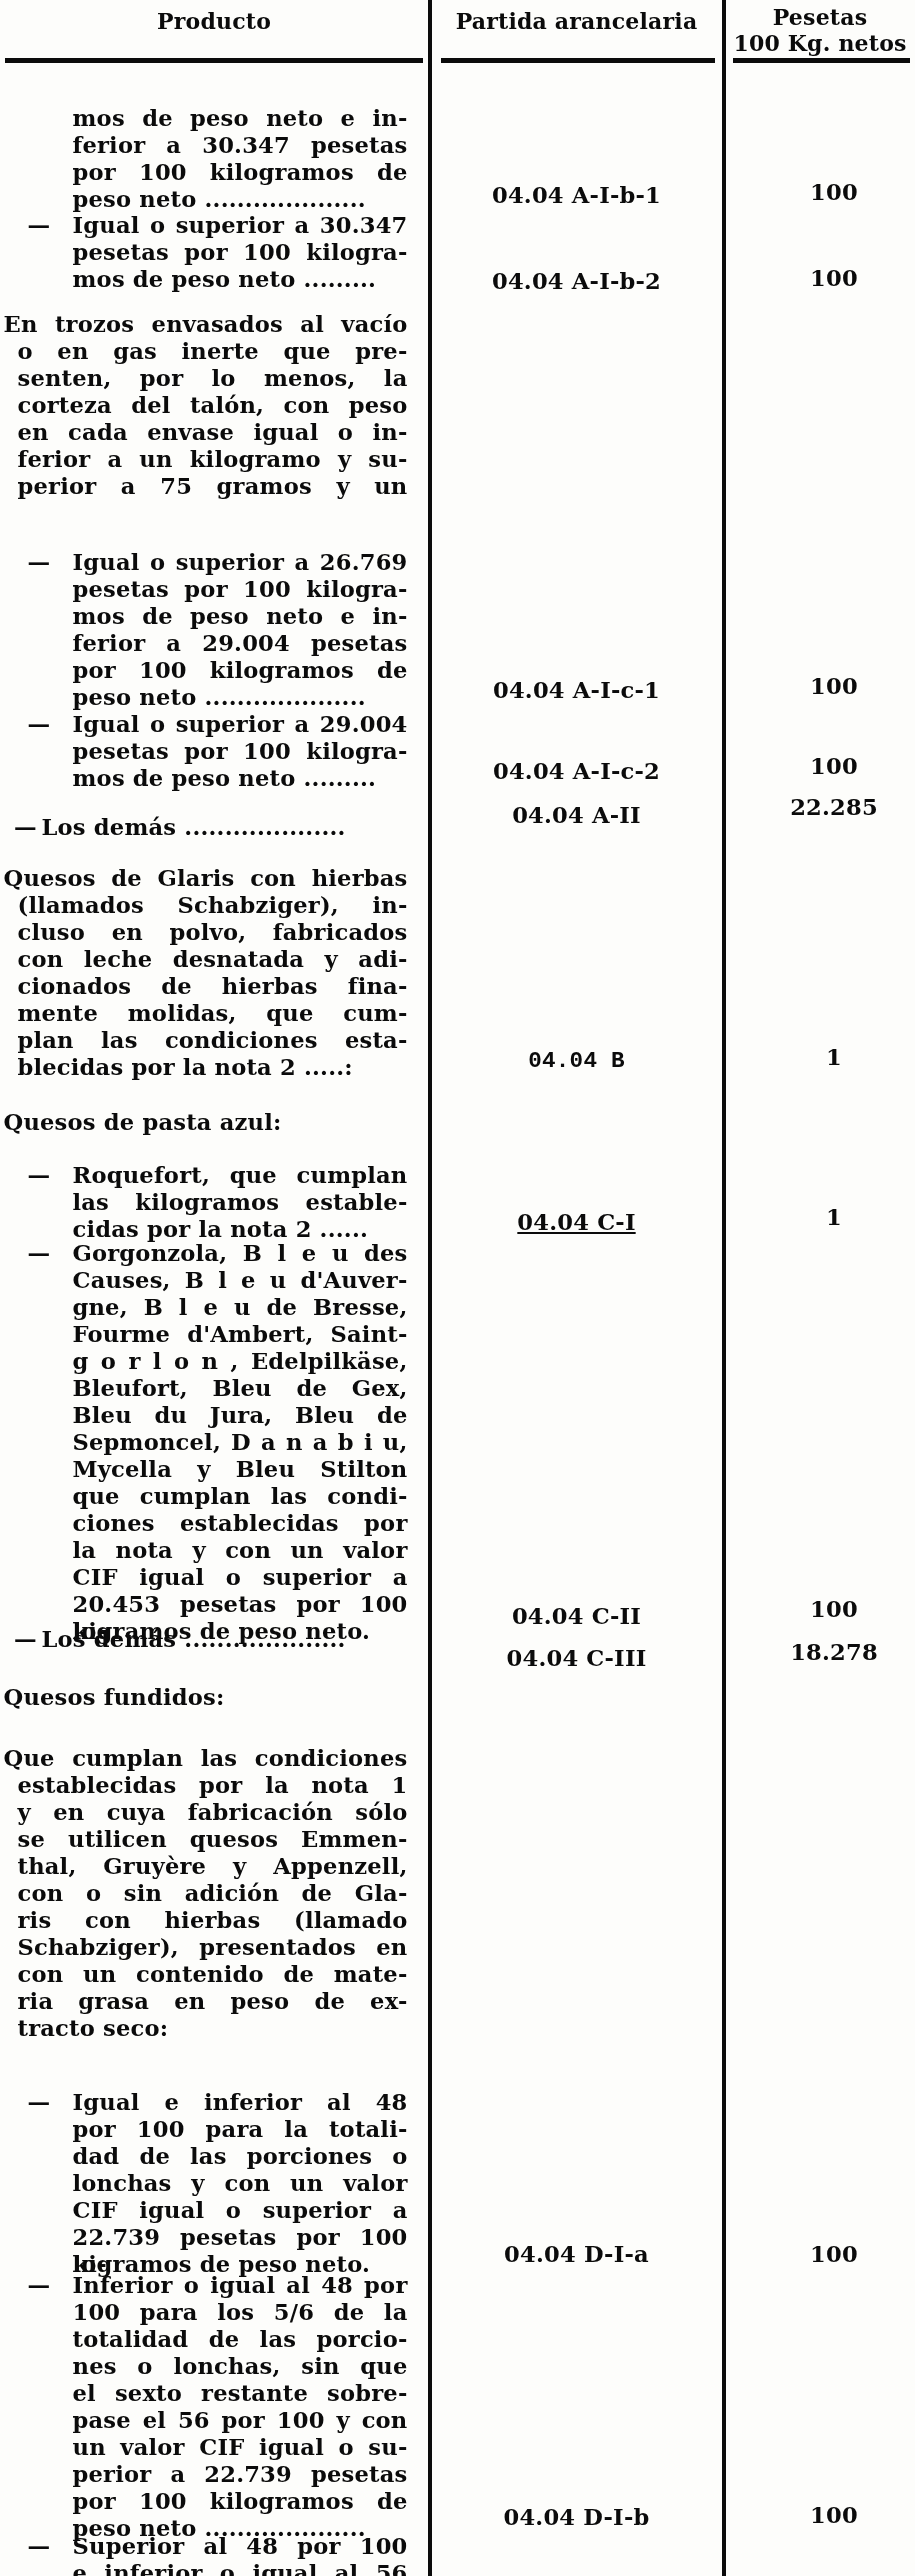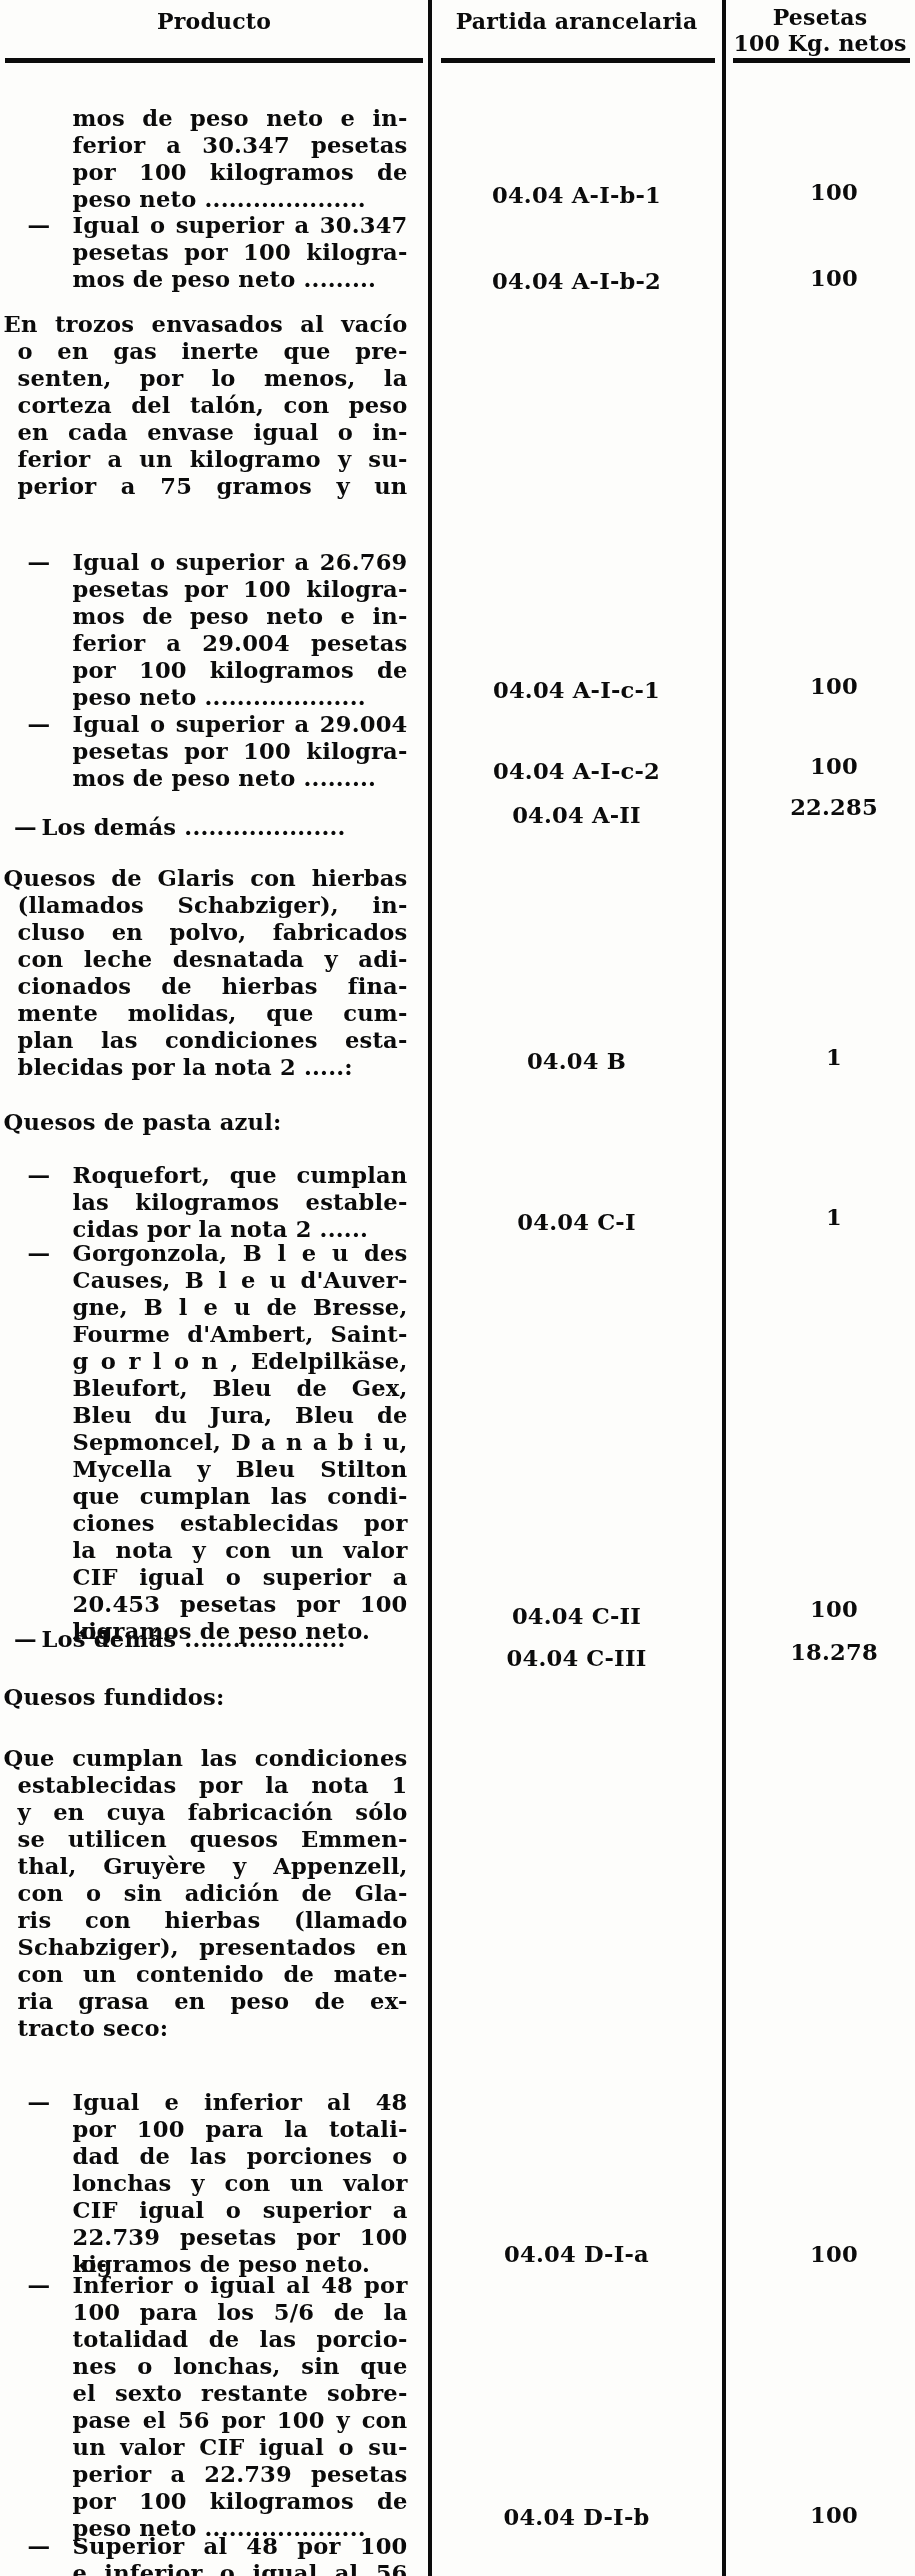--- a/index.html
+++ b/index.html
@@ -120,32 +120,32 @@
     <div class="block plain" style="top: 865px;">
       <div class="line">Quesos de Glaris con hierbas</div>
       <div class="line">(llamados Schabziger), in-</div>
       <div class="line">cluso en polvo, fabricados</div>
       <div class="line">con leche desnatada y adi-</div>
       <div class="line">cionados de hierbas fina-</div>
       <div class="line">mente molidas, que cum-</div>
       <div class="line">plan las condiciones esta-</div>
       <div class="line flush">blecidas por la nota 2 .....:</div>
     </div>
-    <div class="partida" style="top: 1048px;">04.04 B</div>
+    <div class="partida" style="top: 1048px; font-family: Liberation Mono, monospace;">04.04 B</div>
     <div class="pesetas" style="top: 1044px;">1</div>
     <div class="block plain" style="top: 1109px;">
       <div class="line flush">Quesos de pasta azul:</div>
     </div>
     <div class="block dashitem" style="top: 1162px;">
       <span class="dash">—</span>
       <div class="line">Roquefort, que cumplan</div>
       <div class="line">las kilogramos estable-</div>
       <div class="line flush">cidas por la nota 2 ......</div>
     </div>
-    <div class="partida" style="top: 1209px;">04.04 C-I</div>
+    <div class="partida" style="top: 1209px; text-decoration: underline;">04.04 C-I</div>
     <div class="pesetas" style="top: 1204px;">1</div>
     <div class="block dashitem" style="top: 1240px;">
       <span class="dash">—</span>
       <div class="line">Gorgonzola, B l e u des</div>
       <div class="line">Causes, B l e u d'Auver-</div>
       <div class="line">gne, B l e u de Bresse,</div>
       <div class="line">Fourme d'Ambert, Saint-</div>
       <div class="line">g o r l o n , Edelpilkäse,</div>
       <div class="line">Bleufort, Bleu de Gex,</div>
       <div class="line">Bleu du Jura, Bleu de</div>

